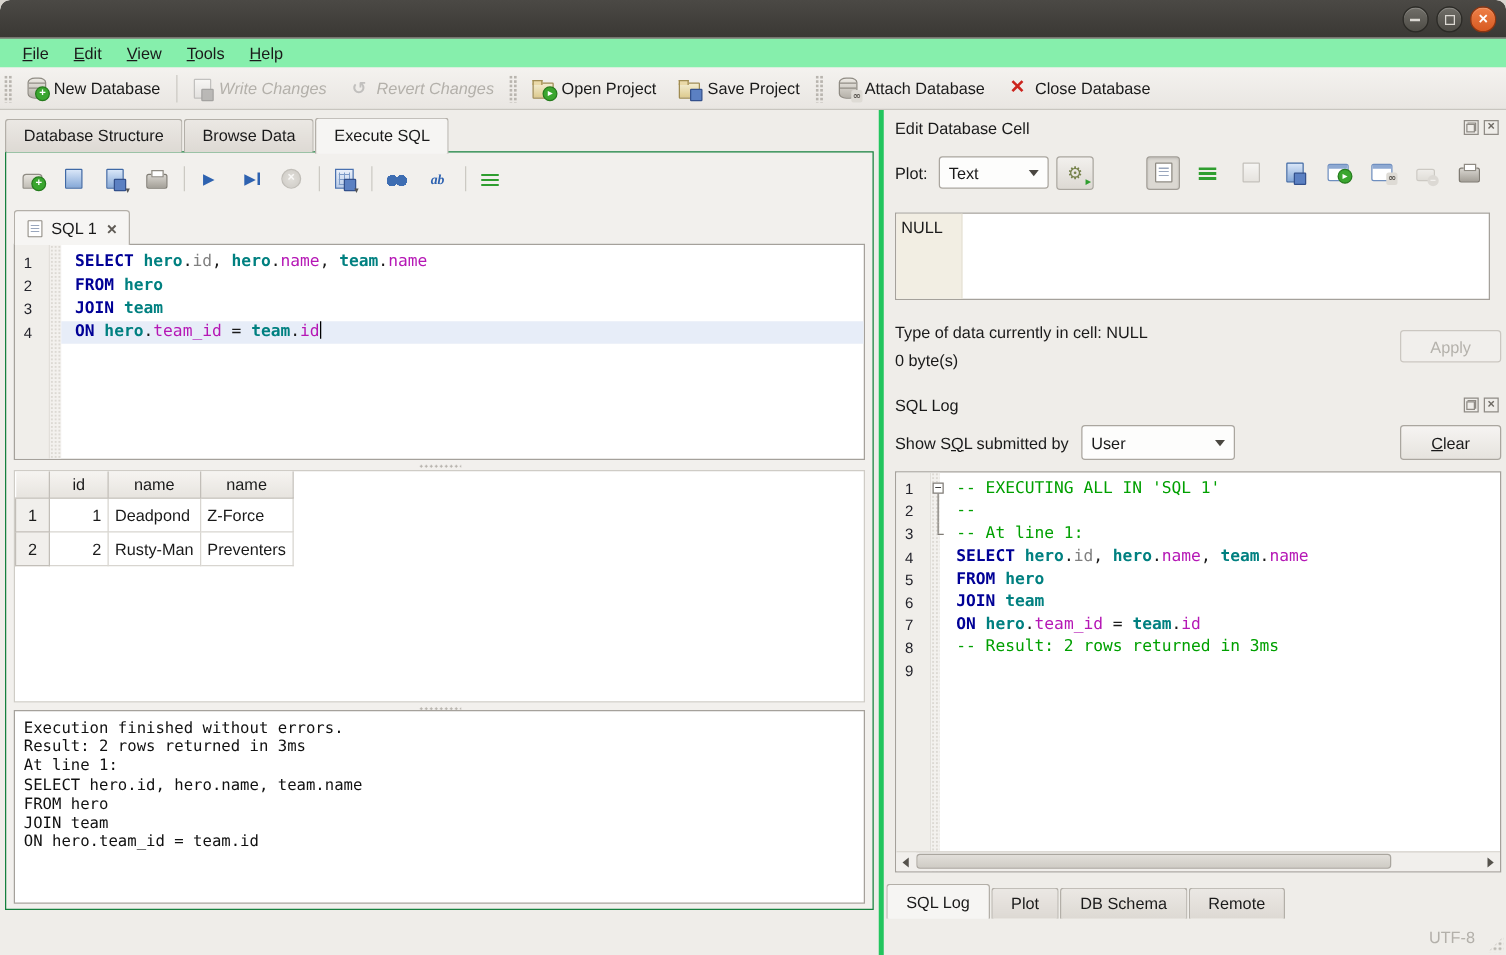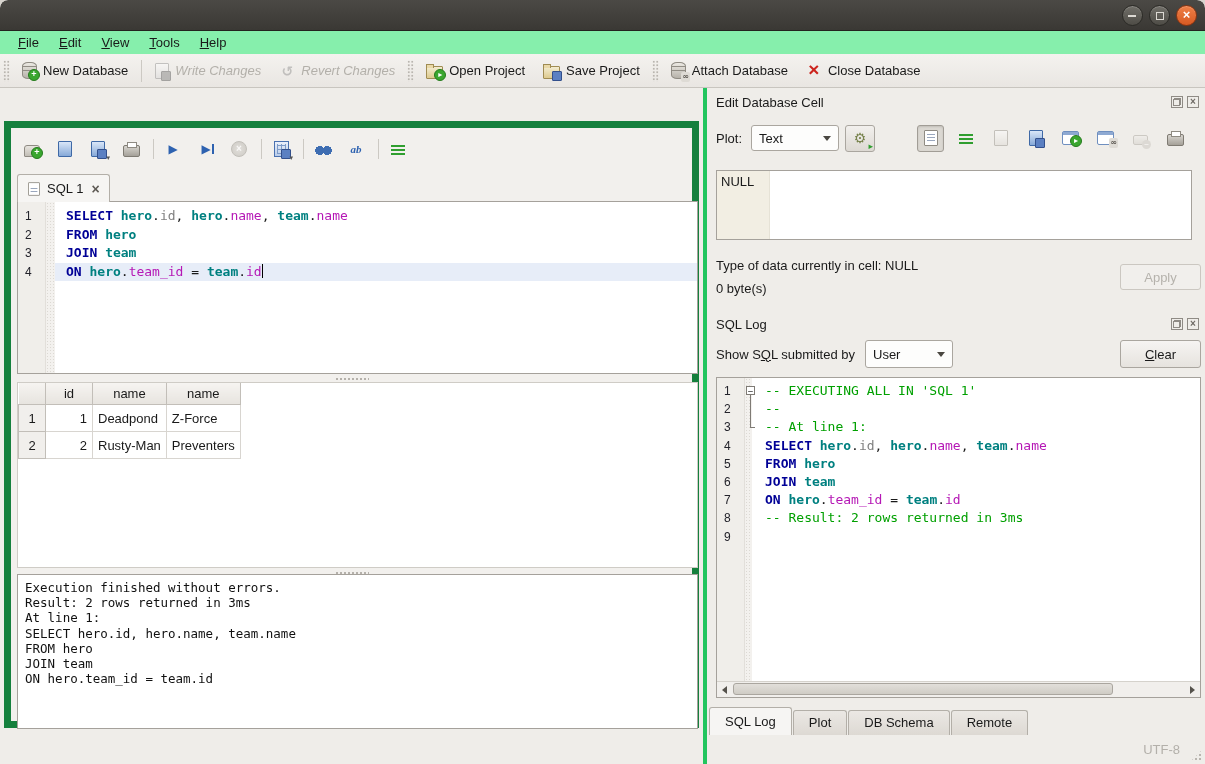--- a/index.html
+++ b/index.html
@@ -79,21 +79,21 @@
     font:bold 8px/8px "DejaVu Sans",sans-serif;padding:1px;}
   .b-minus::after{content:"–";position:absolute;right:-4px;bottom:-5px;width:9px;height:9px;border-radius:50%;
     background:#c6c2bb;color:#fff;font:bold 8px/8px "Liberation Sans",sans-serif;text-align:center;}
   
   .maintabs{position:absolute;top:94px;left:4px;display:flex;align-items:flex-end;z-index:3;}
   .mtab{height:26px;line-height:26px;padding:0 14px;background:linear-gradient(#ebe8e4,#ddd9d3);
     border:1px solid #b3afa8;border-bottom:none;border-radius:3px 3px 0 0;margin-right:1px;}
   .mtab.active{height:28px;line-height:28px;background:#f6f5f3;margin-bottom:-1px;}
   
   .left-frame{position:absolute;top:121px;left:4px;width:695px;height:607px;
-    background:#f2f0ed;border:7px solid #15803d;box-sizing:border-box;}
+    background:#f2f0ed;border:1px solid #15803d;box-sizing:border-box;}
   .ed-toolbar{position:absolute;top:8px;left:8px;height:26px;display:flex;align-items:center;}
   .itb{width:26px;height:24px;display:flex;justify-content:center;align-items:center;position:relative;margin-right:7px;border-radius:3px;}
   .itb.disabled{opacity:.55;}
   .itb .car{position:absolute;right:1px;bottom:-1px;font-size:7px;color:#555;}
   .ed-sep{width:1px;height:20px;background:#ccc9c3;margin:0 6px 0 2px;}
   .sqltab-bar{position:absolute;top:46px;left:6px;display:flex;}
   .sqltab{height:27px;display:flex;align-items:center;gap:6px;padding:0 9px;
     background:#f6f5f3;border:1px solid #b3afa8;border-bottom:none;border-radius:3px 3px 0 0;position:relative;z-index:2;}
   .tabclose{color:#5f5b55;font:bold 14px/14px "Liberation Sans",sans-serif;margin-left:2px;}
   
@@ -154,21 +154,21 @@
   .ctb.active{background:#dbd8d2;border-color:#a19d96;box-shadow:inset 0 1px 2px rgba(0,0,0,.12);}
   .ctb.disabled{opacity:.45;}
   .cell-editor{position:absolute;top:82px;left:9px;width:476px;height:70px;background:#fff;
     border:1px solid #a5a19b;box-sizing:border-box;display:flex;}
   .cell-gutter{width:53px;background:#f2eee3;border-right:1px solid #e6e2d6;padding:3px 0 0 4px;box-sizing:border-box;}
   .type-info{position:absolute;top:170px;left:9px;}
   .size-info{position:absolute;top:193px;left:9px;}
   .apply-btn{position:absolute;top:176px;left:413px;width:81px;height:26px;
     background:#f1efec;border:1px solid #cbc7c1;border-radius:3px;color:#b5b2ac;font:13px "Liberation Sans",sans-serif;}
   .filter-row{position:absolute;top:252px;left:0;right:0;height:28px;display:flex;align-items:center;padding-left:9px;}
-  .user-combo{width:88px;height:28px;margin-left:10px;}
+  .user-combo{width:123px;height:28px;margin-left:10px;}
   .clear-btn{position:absolute;left:413px;top:0;width:81px;height:28px;
     background:linear-gradient(#f6f4f2,#e6e3de);border:1px solid #aaa69f;border-radius:3px;
     color:#1a1a1a;font:13px "Liberation Sans",sans-serif;}
   
   .log-box{position:absolute;top:289px;left:9px;width:485px;height:321px;background:#fff;
     border:1px solid #a5a19b;box-sizing:border-box;overflow:hidden;}
   .log-rows{position:absolute;left:0;top:4px;right:0;}
   .lrow{display:flex;height:18.2px;line-height:18.2px;}
   .lgn{width:28px;flex:none;padding-left:7px;box-sizing:border-box;font-size:12px;color:#23232b;}
   .fold{width:16px;flex:none;position:relative;}
@@ -248,20 +248,25 @@
       <div class="tb-item">
         <span class="ico db b-link"></span>
         <span>Attach Database</span>
       </div>
       <div class="tb-item">
         <span class="ico glyph xred"></span>
         <span>Close Database</span>
       </div>
     </div>
 
+  <div class="maintabs" id="maintabs">
+      <div class="mtab">Database Structure</div>
+      <div class="mtab">Browse Data</div>
+      <div class="mtab active">Execute SQL</div>
+    </div>
 
   <div class="left-frame">
     <div class="ed-toolbar" id="edtoolbar">
         <div class="itb">
           <span class="ico tabico b-plus"></span>
         </div>
         <div class="itb">
           <span class="ico docblue"></span>
         </div>
         <div class="itb">

